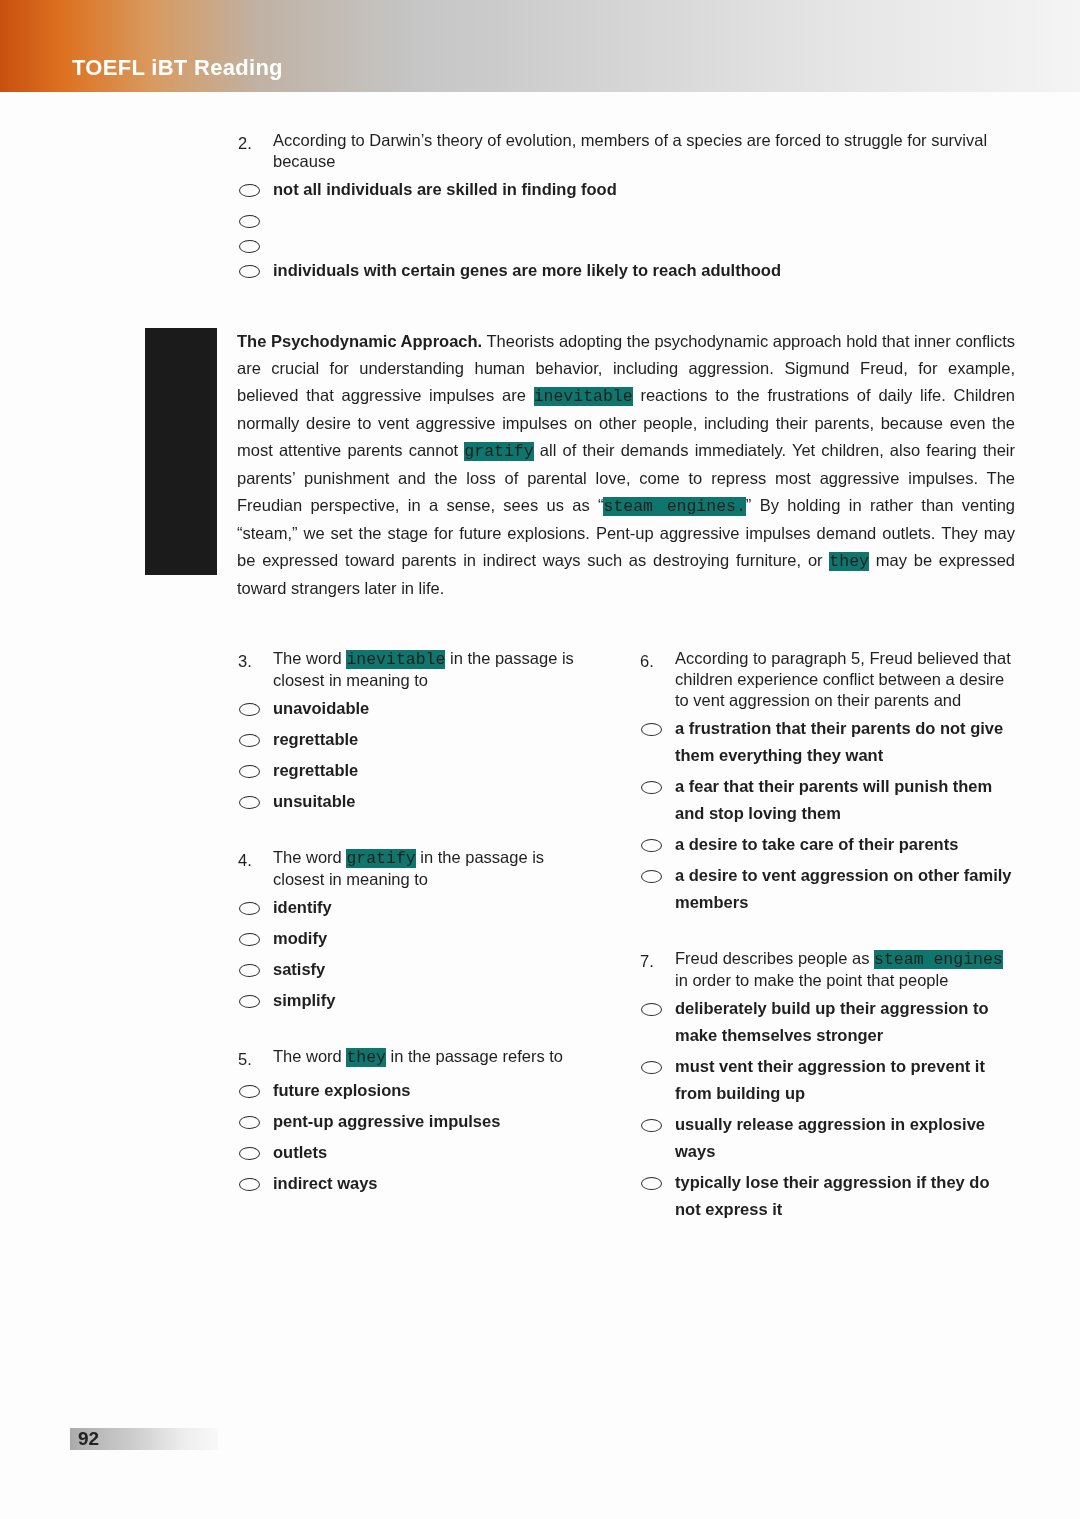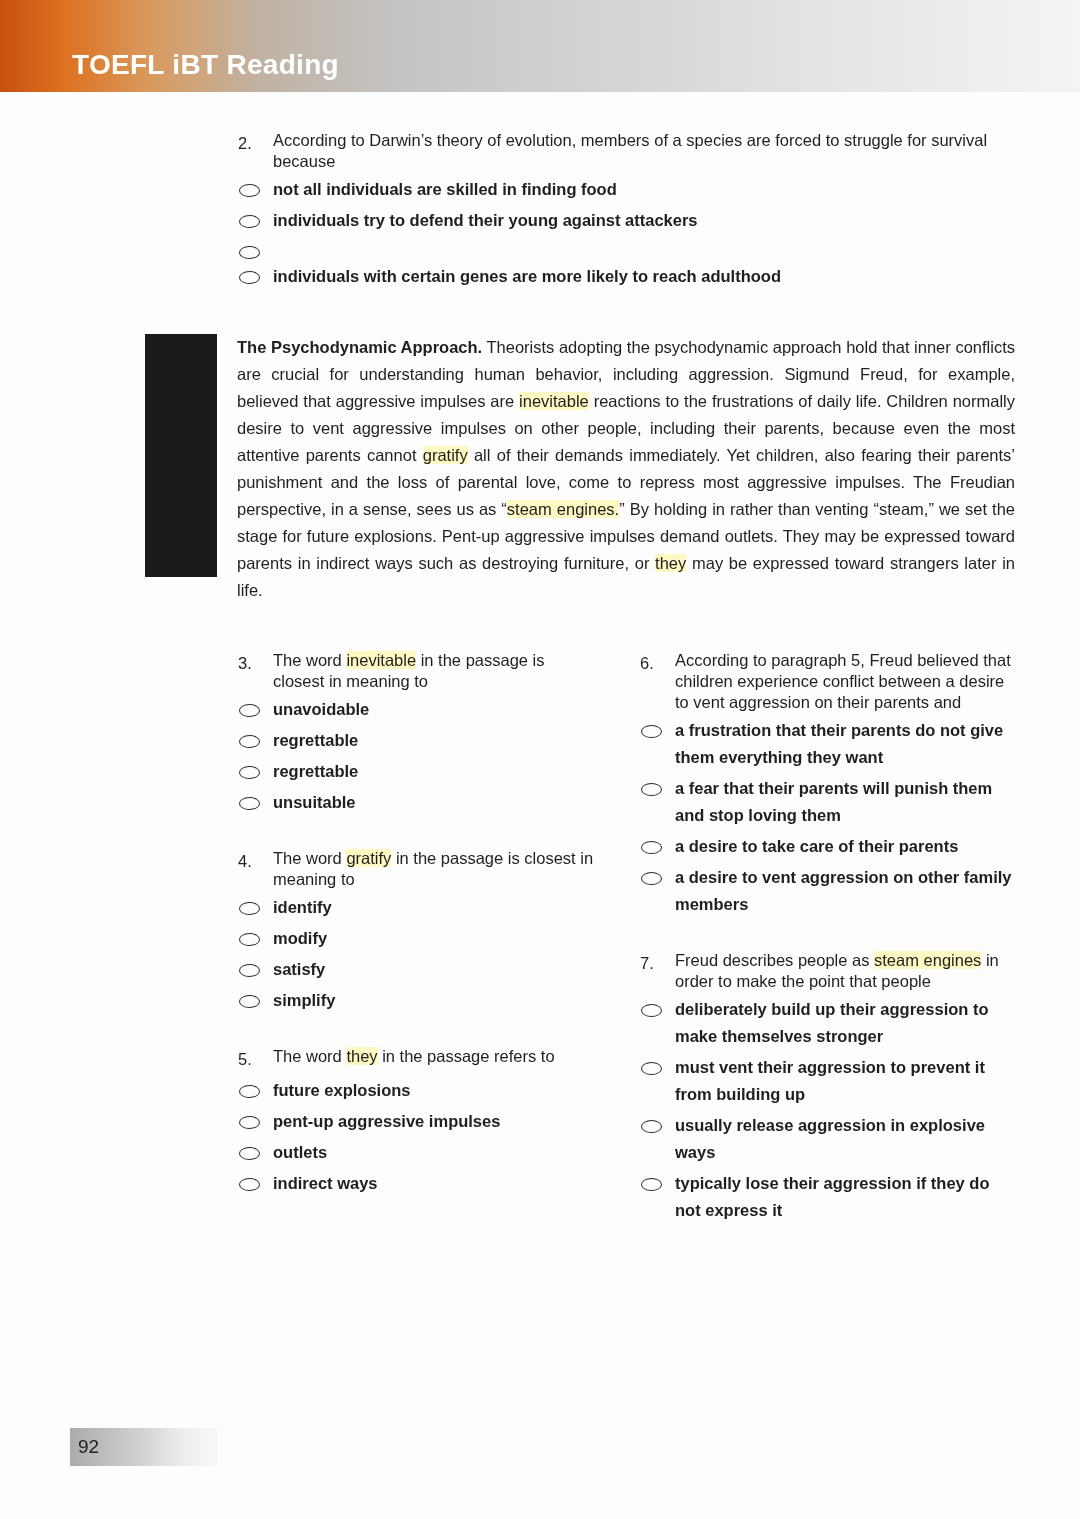--- a/index.html
+++ b/index.html
@@ -14,36 +14,36 @@
     background:#fdfdfd; overflow:hidden;
   }
 
   
   .top-bar {
     height:92px; width:100%;
     background:linear-gradient(90deg,#c8500f 0%, #dd7221 6%, #d99a5f 14%,
                #c0b2a4 24%, #c5c5c5 38%, #d3d3d3 55%, #e7e7e7 80%, #f4f4f4 100%);
     display:flex; align-items:flex-end; padding:0 0 11px 72px;
   }
-  .top-bar h1 { color:#ffffff; font-size:28px; font-weight:bold; letter-spacing:.3px; }
+  .top-bar h1 { color:#ffffff; font-size:22px; font-weight:bold; letter-spacing:.3px; }
 
   
   .q-top-wrap { margin:38px 0 0 238px; width:782px; }
   .question { margin-bottom:32px; }
   .q-head { display:flex; align-items:flex-start; }
   .q-num { width:35px; flex:none; font-size:16.5px; line-height:27px; font-weight:normal; }
   .q-stem { flex:1; font-size:16.5px; line-height:21px; }
   .opt { display:flex; align-items:flex-start; margin-top:4px;font-weight:bold; }
   .oval {
     width:21px; height:13px; flex:none;
     border:1.6px solid #2b2b2b; border-radius:50%;
     margin:8px 13px 0 1px; background:transparent;
   }
   .opt-text { font-size:16.5px; line-height:27px; }
-  .hl { background:#fef9c3; }
+  .hl { background:#0f766e;font-family:Liberation Mono, monospace; }
   .b  { font-weight:bold;margin-top:27px; }
 
   
   .passage-wrap { display:flex; margin-top:44px; }
   .passage-bar {
     flex:none; width:72px; margin-left:145px; margin-bottom:27px;
     background:#1b1b1b; align-self:stretch;
   }
   .passage-text {
     width:778px; margin-left:20px;
@@ -51,23 +51,23 @@
   }
 
   
   .columns { display:flex; margin-top:46px; }
   .col-left  { margin-left:238px; width:358px; flex:none; }
   .col-right { margin-left:44px;  width:376px; flex:none; }
 
   
   .page-num-bar {
     position:absolute; left:70px; top:1428px;
-    width:148px; height:38px;
+    width:148px; height:22px;
     background:linear-gradient(90deg,#ababab 0%, #cfcfcf 45%, #ececec 75%, #f9f9f9 100%);
-    display:flex; align-items:center; padding-left:8px;
+    display:flex; align-items:center; padding-left:8px;font-weight:bold;
   }
   .page-num-bar span { font-size:19px; color:#222; }
 </style>
 </head>
 <body>
 
 <div class="page">
 
   <header class="top-bar">
     <h1>TOEFL iBT Reading</h1>
@@ -80,21 +80,20 @@
           <div class="q-head">
             <span class="q-num">2.</span>
             <span class="q-stem"><span>According to Darwin’s theory of evolution, members of a species are forced to struggle for survival because</span></span>
           </div>
           <div class="opt">
             <span class="oval"></span>
             <span class="opt-text">not all individuals are skilled in finding food</span>
           </div>
           <div class="opt">
             <span class="oval"></span>
-            <span class="opt-text">individuals try to defend their young against attackers</span>
           </div>
           <div class="opt">
             <span class="oval"></span>
           </div>
           <div class="opt">
             <span class="oval"></span>
             <span class="opt-text">individuals with certain genes are more likely to reach adulthood</span>
           </div>
         </div>
       </section>

